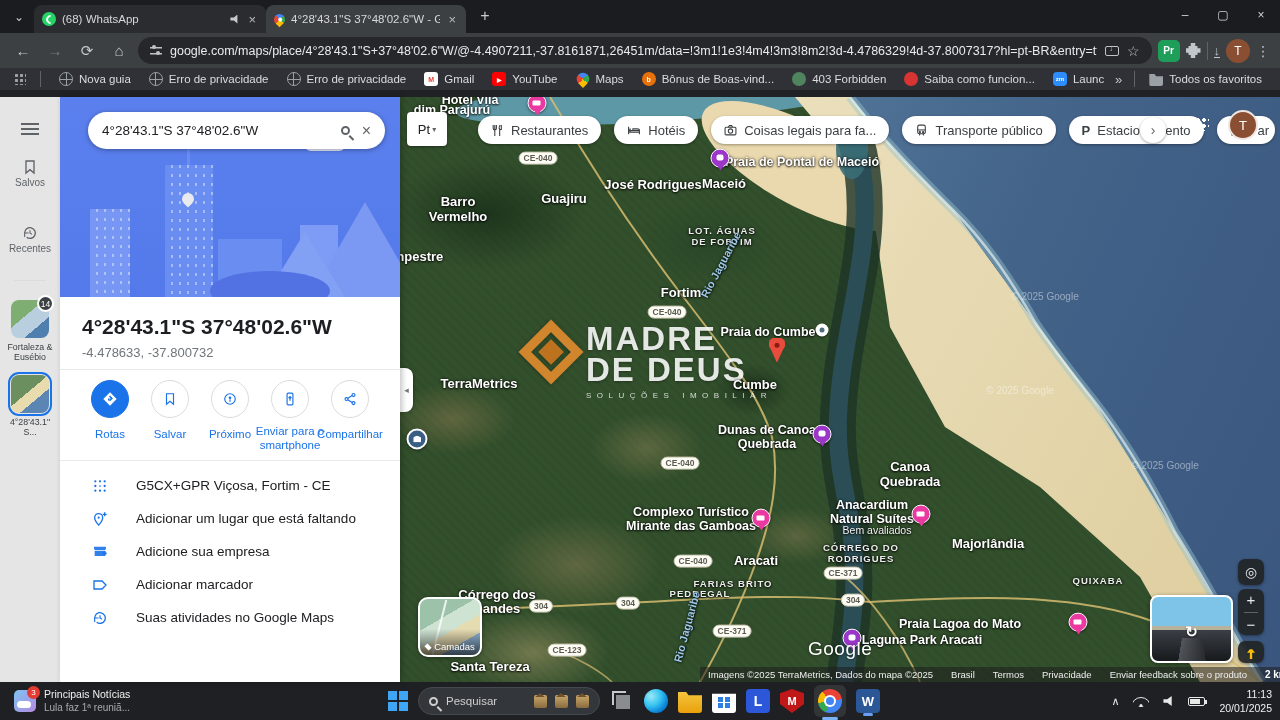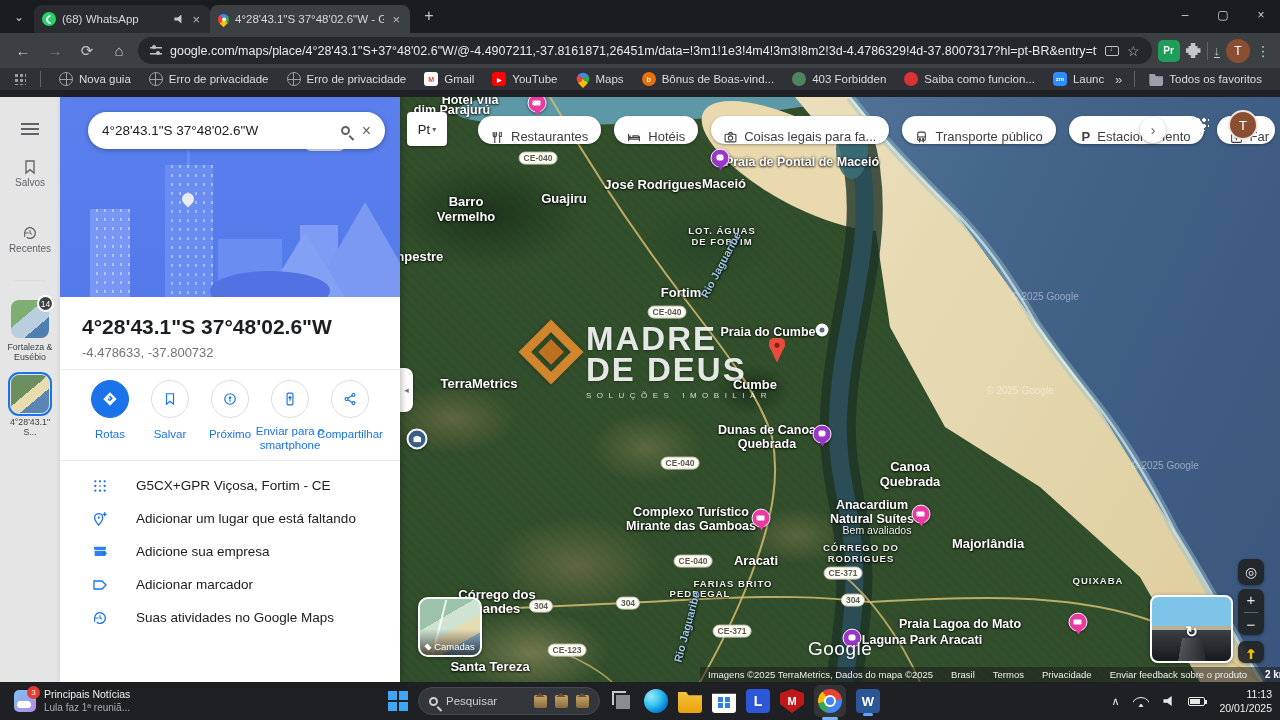--- a/index.html
+++ b/index.html
@@ -4,21 +4,21 @@
 <style>
   * { margin:0; padding:0; box-sizing:border-box; }
   html,body { width:1280px; height:720px; overflow:hidden; background:#000;
     font-family:"Liberation Sans", sans-serif; }
   .screen { position:relative; width:1280px; height:720px; background:#202124; }
 
   
   .titlebar { position:absolute; left:0; top:0; width:1280px; height:33px; background:#1b1c1f; display:flex; align-items:flex-end; }
   .tabsearch { width:26px; height:22px; margin:0 2px 5px 6px; border:none; background:transparent; color:#c7cacd; font-size:12px; border-radius:4px; }
   .tab { display:flex; align-items:center; gap:6px; height:28px; border-radius:8px 8px 0 0; padding:0 8px; font-size:11.5px; color:#d6d8db; }
-  .tab.inactive { width:176px; background:#2b2c30; }
+  .tab.inactive { width:232px; background:#2b2c30; }
   .tab.active { width:200px; background:#3c4043; }
   .tab-title { flex:1; white-space:nowrap; overflow:hidden; }
   .tab-close { color:#b8bbbe; font-size:13px; padding:0 2px; }
   .fav-wa { width:14px; height:14px; border-radius:50%; background:#25d366; position:relative; flex:none; }
   .fav-wa::after { content:""; position:absolute; left:4px; top:3px; width:5px; height:5px; border:2px solid #fff; border-radius:50%; border-top-color:transparent; border-right-color:transparent; transform:rotate(45deg); }
   .fav-pin { width:11px; height:11px; flex:none; border-radius:50% 50% 50% 0; transform:rotate(-45deg); background:conic-gradient(#4285f4 0 25%,#34a853 0 50%,#fbbc04 0 75%,#ea4335 0); position:relative; }
   .fav-pin::after { content:""; position:absolute; left:3.5px; top:3.5px; width:4px; height:4px; border-radius:50%; background:#fff; }
   .audio-ico { width:10px; height:9px; flex:none; background:#c7cacd; clip-path:polygon(0 32%,35% 32%,70% 0,70% 100%,35% 68%,0 68%); }
   .newtab { width:26px; height:26px; margin:0 0 4px 6px; border:none; background:transparent; color:#c7cacd; font-size:16px; border-radius:50%; }
   .wincontrols { margin-left:auto; display:flex; align-self:flex-start; }
@@ -156,21 +156,21 @@
 
   .watermark { position:absolute; left:128px; top:226px; display:flex; gap:12px; align-items:flex-start; z-index:3; opacity:.92; }
   .wm-logo { width:46px; height:46px; margin-top:6px; transform:rotate(45deg); border:9px solid #df8a2e; position:relative; filter:drop-shadow(0 1px 2px rgba(0,0,0,.3)); }
   .wm-logo::after { content:""; position:absolute; left:5px; top:5px; width:18px; height:18px; background:#c9751f; }
   .wm-line { font-size:33px; font-weight:800; letter-spacing:2px; color:rgba(255,255,255,.95); line-height:.95; text-shadow:0 1px 3px rgba(0,0,0,.35); }
   .wm-tag { margin-top:5px; font-size:8px; letter-spacing:5.5px; color:rgba(255,255,255,.85); }
 
   .langbtn { position:absolute; left:7px; top:15px; width:40px; height:34px; background:#fff; border-radius:4px; box-shadow:0 1px 3px rgba(0,0,0,.4); display:flex; align-items:center; justify-content:center; gap:2px; font-size:13px; color:#202124; z-index:10; }
   .langbtn .caret { font-size:8px; color:#5f6368; }
   .chipbar { position:absolute; left:78px; top:19px; display:flex; gap:13px; z-index:10; }
-  .chip { height:28px; background:#fff; border-radius:14px; box-shadow:0 1px 3px rgba(0,0,0,.35); display:flex; align-items:flex-end; gap:7px; padding:0 13px; font-size:13px; color:#3c4043; white-space:nowrap; }
+  .chip { height:28px; background:#fff; border-radius:14px; box-shadow:0 1px 3px rgba(0,0,0,.35); display:flex; align-items:center; gap:7px; padding:0 13px; font-size:13px; color:#3c4043; white-space:nowrap; }
   .chip svg { flex:none; }
   .chip.cut { width:58px; overflow:hidden; padding-right:0; }
   .chipmore { position:absolute; left:740px; top:20px; width:26px; height:26px; border-radius:50%; background:#fff; box-shadow:0 1px 3px rgba(0,0,0,.35); display:flex; align-items:center; justify-content:center; color:#5f6368; font-size:14px; z-index:11; }
   .mapapps { position:absolute; left:795px; top:20px; width:14px; height:14px; background:radial-gradient(circle,#fff 1.6px,transparent 1.8px); background-size:6px 6px; z-index:10; }
   .mapavatar { position:absolute; left:828px; top:13px; width:30px; height:30px; border-radius:50%; background:#8a4f33; color:#fff; font-size:13px; display:flex; align-items:center; justify-content:center; border:2px solid rgba(255,255,255,.85); z-index:10; }
   .collapse { position:absolute; left:0; top:271px; width:13px; height:44px; background:#fff; border-radius:0 8px 8px 0; box-shadow:1px 0 3px rgba(0,0,0,.3); display:flex; align-items:center; justify-content:center; color:#757575; font-size:9px; z-index:12; }
 
   .layersbox { position:absolute; left:18px; top:500px; width:64px; height:60px; border-radius:10px; border:2px solid #fff; overflow:hidden; z-index:10; background:linear-gradient(150deg,#9cc3a9 0 35%,#cfe3d2 35% 55%,#e6dcb2 55% 75%,#8fb4d4 75%); box-shadow:0 1px 4px rgba(0,0,0,.4); }
   .layersbox::before { content:""; position:absolute; left:18px; top:0; width:2px; height:60px; background:rgba(255,255,255,.8); transform:rotate(14deg); }
   .layerslbl { position:absolute; left:0; bottom:0; width:100%; padding:12px 0 3px; background:linear-gradient(transparent,rgba(0,0,0,.65)); color:#fff; font-size:9.5px; text-align:center; }
@@ -521,21 +521,21 @@
           <div class="wm-tag">SOLUÇÕES IMOBILIÁR</div>
         </div>
       </div>
 
       <div id="map-labels">
           <div class="mlabel poi" style="left: 70px; top: 3px;">Hotel Vila</div>
           <div class="mlabel poi" style="left: 52px; top: 13px;">dim Parajurú</div>
           <div class="mlabel poi" style="left: 402px; top: 65px;">Praia de Pontal de Maceió</div>
           <div class="mlabel town" style="left: 253px; top: 88px;">José Rodrigues</div>
           <div class="mlabel town" style="left: 324px; top: 87px;">Maceió</div>
-          <div class="mlabel town" style="left: 58px; top: 113px; margin-left: 8px;">Barro
+          <div class="mlabel town" style="left: 58px; top: 113px;">Barro
 Vermelho</div>
           <div class="mlabel town" style="left: 164px; top: 102px;">Guajiru</div>
           <div class="mlabel area" style="left: 322px; top: 140px;">LOT. ÁGUAS
 DE FORTIM</div>
           <div class="mlabel town" style="left: 18px; top: 160px;">mpestre</div>
           <div class="mlabel town" style="left: 281px; top: 196px;">Fortim</div>
           <div class="mlabel water" style="left: 321px; top: 168px; transform: translate(-50%, -50%) rotate(-62deg);">Rio Jaguaribe</div>
           <div class="mlabel poi" style="left: 368px; top: 235px;">Praia do Cumbe</div>
           <div class="mlabel town" style="left: 79px; top: 287px;">TerraMetrics</div>
           <div class="mlabel town" style="left: 355px; top: 288px;">Cumbe</div>

